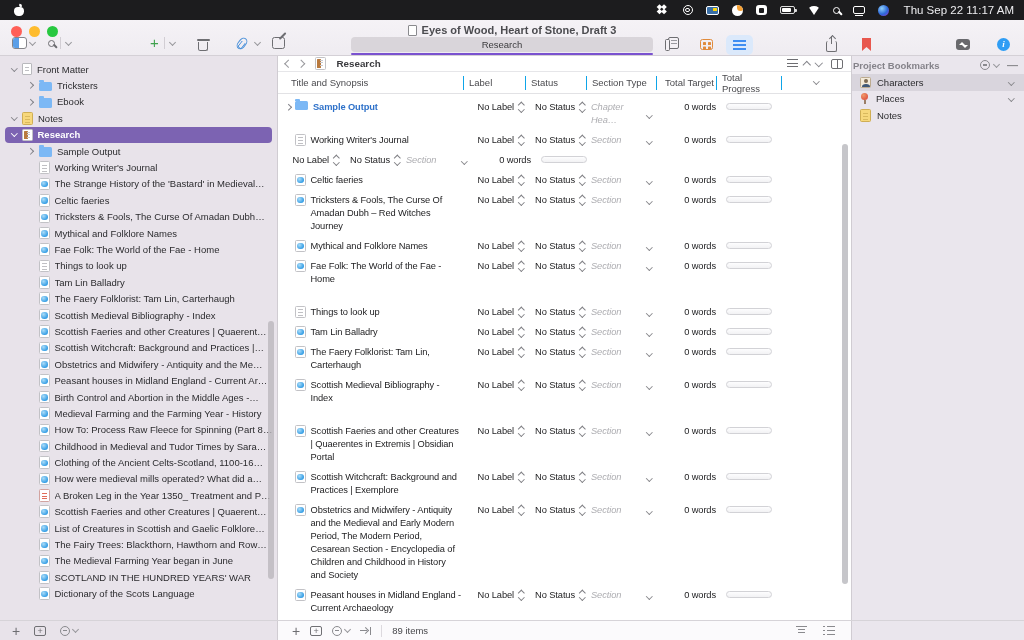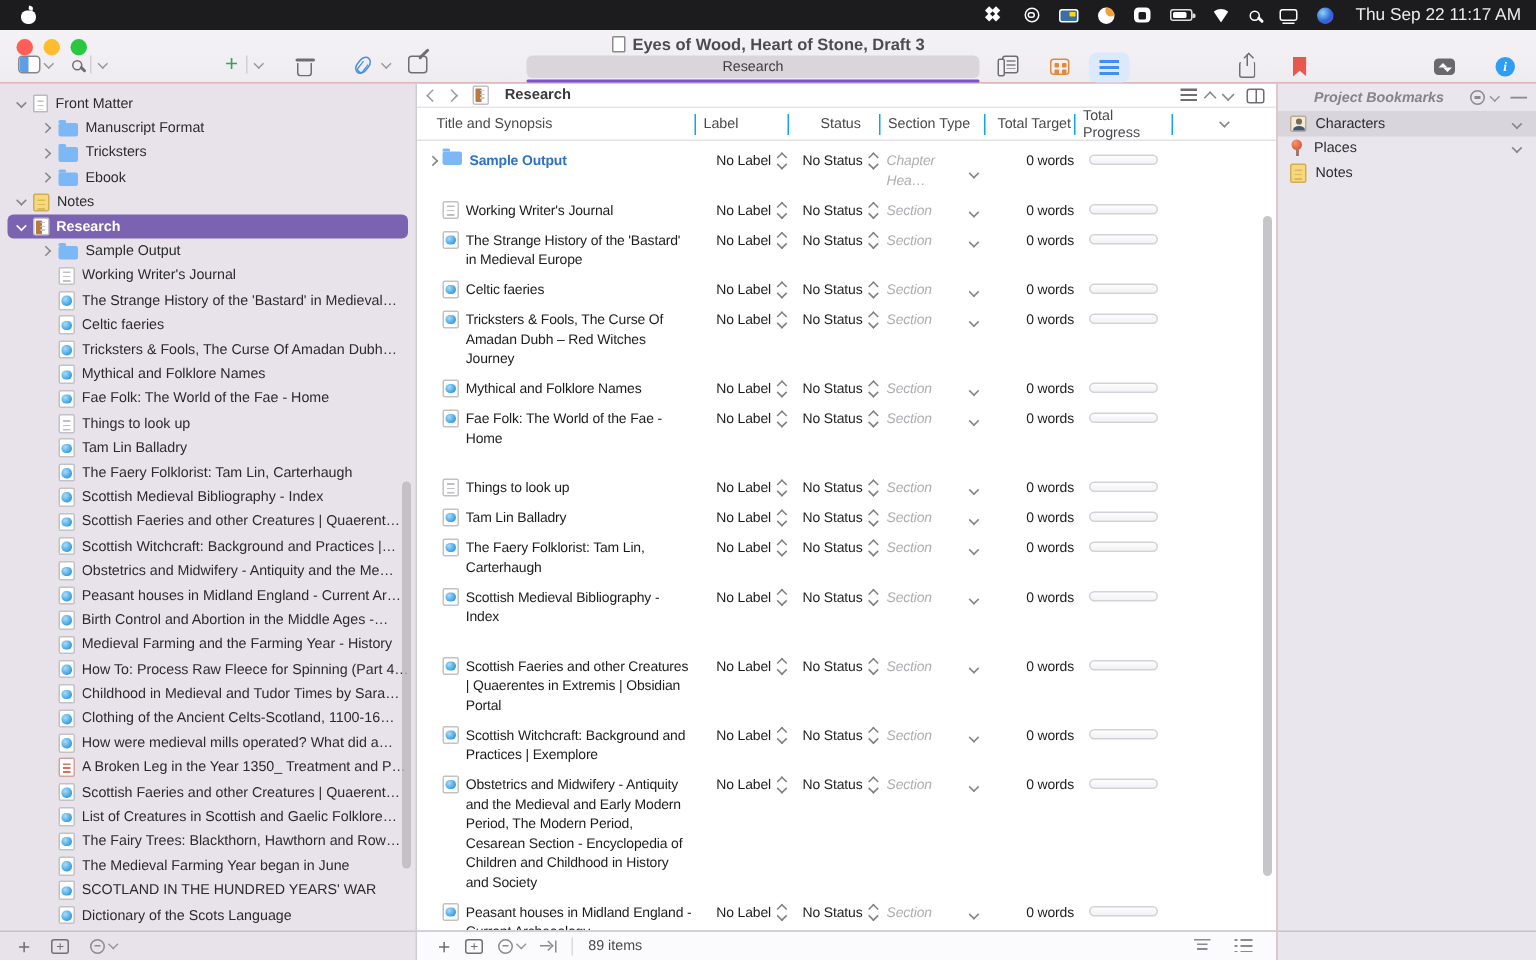--- a/index.html
+++ b/index.html
@@ -1,17 +1,17 @@
 <!DOCTYPE html>
 <html><head>
 <meta charset="utf-8">
 <style>
   html,body{margin:0;padding:0;background:#555;}
   *{box-sizing:border-box;}
-  #screen{position:relative;width:1024px;height:640px;overflow:hidden;background:#ef4444;
+  #screen{position:relative;width:1024px;height:640px;overflow:hidden;background:#4c1d95;
     font-family:"Liberation Sans",sans-serif;-webkit-font-smoothing:antialiased;}
 
   
   #menubar{position:absolute;left:0;top:0;width:1024px;height:20px;background:#1c1c1e;
     display:flex;align-items:center;color:#ededf0;font-size:11.5px;}
   #menubar .apple{margin:0 8px 0 14px;display:flex;align-items:center;}
   #menubar .mitem{padding:0 9px;white-space:nowrap;}
   #mstatus{margin-left:auto;display:flex;align-items:center;gap:13px;padding-right:10px;}
   #mclock{font-size:11.5px;white-space:nowrap;margin-left:2px;}
 
@@ -148,21 +148,21 @@
   .dnchev{width:5.5px;height:5.5px;border-right:1.4px solid #84848a;border-bottom:1.4px solid #84848a;transform:rotate(45deg);margin-top:-1px;}
   .spliti{width:12px;height:10px;border:1.3px solid #6e6e72;border-radius:2px;position:relative;margin-left:4px;}
   .spliti::before{content:"";position:absolute;left:50%;top:0;bottom:0;width:1.3px;background:#6e6e72;}
 
   
   #ocols{height:22px;border-bottom:1px solid #e2e2e5;display:flex;align-items:center;font-size:9.5px;color:#4a4a4e;}
   #ocols .hc{height:14px;display:flex;align-items:center;}
   #ocols .hc + .hc{border-left:1px solid #0ea5e9;}
   .hc.h-title{width:185px;padding-left:13px;}
   .hc.h-label{width:62px;padding-left:5px;}
-  .hc.h-status{width:61px;padding-left:21px;}
+  .hc.h-status{width:61px;padding-left:5px;}
   .hc.h-section{width:70px;padding-left:5px;}
   .hc.h-target{width:60px;justify-content:flex-end;padding-right:2px;}
   .hc.h-progress{width:65px;padding-left:5px;}
   .hc.h-end{flex:1;justify-content:center;}
   .hc .cdown{margin-top:-2px;}
 
   
   #orows{position:relative;height:526px;overflow:hidden;padding-top:3px;}
   .o-row{display:flex;align-items:flex-start;padding:3.5px 0;font-size:9.3px;letter-spacing:-.1px;color:#1c1c1e;line-height:13px;}
   .o-row.gap{margin-top:13px;}
@@ -181,21 +181,21 @@
   .c-progress{width:65px;display:flex;justify-content:center;}
   .pbar{width:46px;height:7px;border:1px solid #d2d2d6;border-radius:4px;background:linear-gradient(#fdfdfe,#f2f2f4);margin-top:2.5px;}
   .stp{position:relative;width:8px;height:11px;margin-left:3px;flex:none;}
   .stp::before{content:"";position:absolute;left:2px;top:1px;width:3.6px;height:3.6px;border-right:1.2px solid #7e7e83;border-bottom:1.2px solid #7e7e83;transform:rotate(-135deg);}
   .stp::after{content:"";position:absolute;left:2px;bottom:1px;width:3.6px;height:3.6px;border-right:1.2px solid #7e7e83;border-bottom:1.2px solid #7e7e83;transform:rotate(45deg);}
   .cdown{width:4.6px;height:4.6px;border-right:1.2px solid #86868a;border-bottom:1.2px solid #86868a;transform:rotate(45deg);flex:none;}
   .c-section .cdown{margin-top:3px;}
   .o-scrollthumb{position:absolute;right:3px;top:50px;width:6px;height:440px;border-radius:3px;background:#c6c6ca;}
 
   
-  #bmhead{height:18px;display:flex;align-items:center;padding:0 6px 0 24px;font-size:9.5px;font-weight:700;color:#85838a;font-style:italic;}
+  #bmhead{height:18px;display:flex;align-items:center;padding:0 6px 0 1px;font-size:9.5px;font-weight:700;color:#85838a;}
   #bmhead .spacer{flex:1;}
   .cminus{width:10px;height:10px;border:1.2px solid #8a8a8e;border-radius:50%;position:relative;}
   .cminus::before{content:"";position:absolute;left:2px;right:2px;top:50%;height:1.2px;margin-top:-.6px;background:#8a8a8e;}
   .minusbar{color:#8a8a8e;font-size:11px;margin-left:8px;line-height:10px;}
   .bm-row{display:flex;align-items:center;height:16.5px;padding:0 8px;font-size:9.5px;color:#2b2b2e;}
   .bm-row.selected{background:#d9d5dd;}
   .bm-row .bicon{margin:0 6px 0 0;}
   .bm-row .spacer{flex:1;}
   .bm-row .cdown{margin-right:2px;visibility:hidden;}
   .bm-row.haschev .cdown{visibility:visible;}
@@ -325,55 +325,48 @@
           <span class="chev"></span>
         </span>
         <span class="bicon icon-pages"></span>
         <span class="blabel">Front Matter</span>
       </div>
       <div class="b-row d1 disc-right">
         <span class="chevslot">
           <span class="chev"></span>
         </span>
         <span class="bicon icon-folder"></span>
-        <span class="blabel">Manuscript Format</span>
+        <span class="blabel">Tricksters</span>
       </div>
       <div class="b-row d1 disc-right">
         <span class="chevslot">
           <span class="chev"></span>
         </span>
         <span class="bicon icon-folder"></span>
-        <span class="blabel">Tricksters</span>
+        <span class="blabel">Ebook</span>
+      </div>
+      <div class="b-row disc-down">
+        <span class="chevslot">
+          <span class="chev"></span>
+        </span>
+        <span class="bicon icon-notebook"></span>
+        <span class="blabel">Notes</span>
+      </div>
+      <div class="b-row disc-down selected">
+        <span class="chevslot">
+          <span class="chev"></span>
+        </span>
+        <span class="bicon icon-research"></span>
+        <span class="blabel">Research</span>
       </div>
       <div class="b-row d1 disc-right">
         <span class="chevslot">
           <span class="chev"></span>
         </span>
         <span class="bicon icon-folder"></span>
-        <span class="blabel">Ebook</span>
-      </div>
-      <div class="b-row disc-down">
-        <span class="chevslot">
-          <span class="chev"></span>
-        </span>
-        <span class="bicon icon-notebook"></span>
-        <span class="blabel">Notes</span>
-      </div>
-      <div class="b-row disc-down selected">
-        <span class="chevslot">
-          <span class="chev"></span>
-        </span>
-        <span class="bicon icon-research"></span>
-        <span class="blabel">Research</span>
-      </div>
-      <div class="b-row d1 disc-right">
-        <span class="chevslot">
-          <span class="chev"></span>
-        </span>
-        <span class="bicon icon-folder"></span>
         <span class="blabel">Sample Output</span>
       </div>
       <div class="b-row d1">
         <span class="chevslot"></span>
         <span class="bicon icon-textdoc"></span>
         <span class="blabel">Working Writer's Journal</span>
       </div>
       <div class="b-row d1">
         <span class="chevslot"></span>
         <span class="bicon icon-web"></span>
@@ -445,21 +438,21 @@
         <span class="blabel">Birth Control and Abortion in the Middle Ages -…</span>
       </div>
       <div class="b-row d1">
         <span class="chevslot"></span>
         <span class="bicon icon-web"></span>
         <span class="blabel">Medieval Farming and the Farming Year - History</span>
       </div>
       <div class="b-row d1">
         <span class="chevslot"></span>
         <span class="bicon icon-web"></span>
-        <span class="blabel">How To: Process Raw Fleece for Spinning (Part 4…</span>
+        <span class="blabel">How To: Process Raw Fleece for Spinning (Part 8…</span>
       </div>
       <div class="b-row d1">
         <span class="chevslot"></span>
         <span class="bicon icon-web"></span>
         <span class="blabel">Childhood in Medieval and Tudor Times by Sara…</span>
       </div>
       <div class="b-row d1">
         <span class="chevslot"></span>
         <span class="bicon icon-web"></span>
         <span class="blabel">Clothing of the Ancient Celts-Scotland, 1100-16…</span>
@@ -577,25 +570,20 @@
             <span class="cdown"></span>
           </div>
           <div class="c-target">
             <span>0 words</span>
           </div>
           <div class="c-progress">
             <span class="pbar"></span>
           </div>
         </div>
         <div class="o-row">
-          <div class="c-title">
-            <span class="rchevslot"></span>
-            <span class="ricon bicon icon-web"></span>
-            <span class="rtitle">The Strange History of the 'Bastard' in Medieval Europe</span>
-          </div>
           <div class="c-label">
             <span>No Label</span>
             <span class="stp"></span>
           </div>
           <div class="c-status">
             <span>No Status</span>
             <span class="stp"></span>
           </div>
           <div class="c-section">
             <span class="sec">Section</span>

